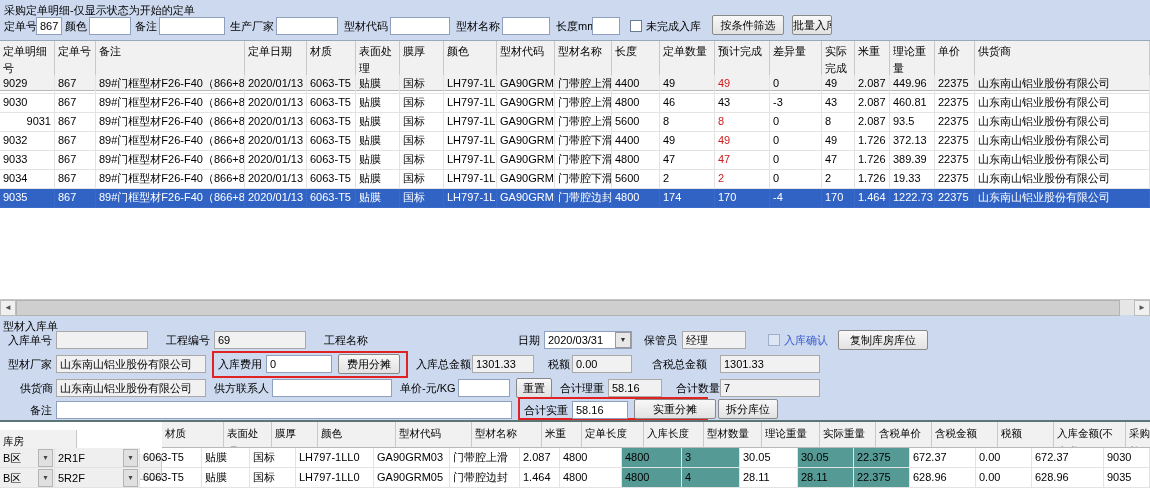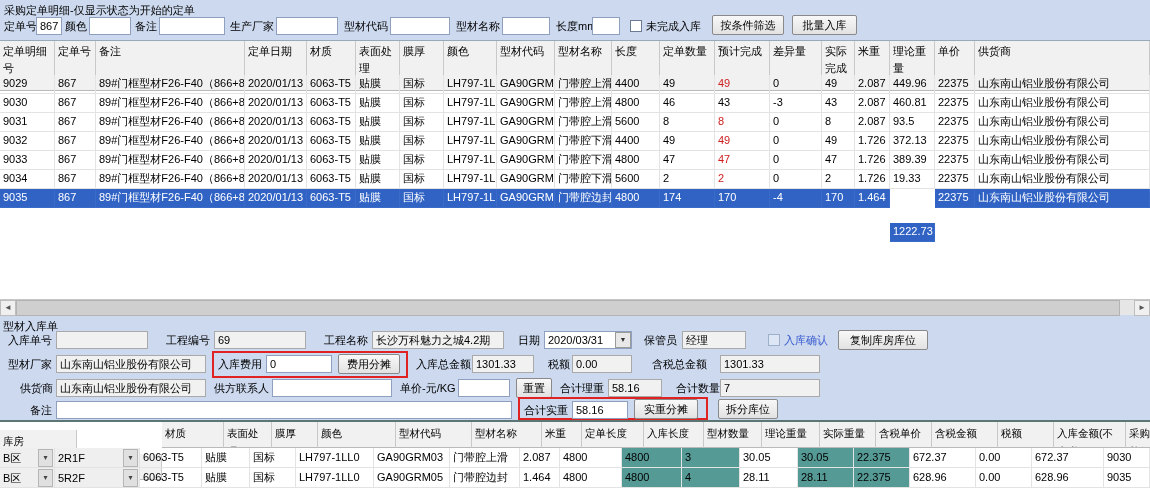--- a/index.html
+++ b/index.html
@@ -66,21 +66,21 @@
   <div class="inp" style="left:276px;top:17px;width:62px"></div>
   <div class="lbl" style="left:344px;top:17px">型材代码</div>
   <div class="inp" style="left:390px;top:17px;width:60px"></div>
   <div class="lbl" style="left:456px;top:17px">型材名称</div>
   <div class="inp" style="left:502px;top:17px;width:48px"></div>
   <div class="lbl" style="left:556px;top:17px">长度mm</div>
   <div class="inp" style="left:592px;top:17px;width:28px"></div>
   <div class="chk" style="left:630px;top:20px"></div>
   <div class="lbl" style="left:646px;top:17px">未完成入库</div>
   <div class="btn" style="left:712px;top:15px;width:72px">按条件筛选</div>
-  <div class="btn" style="left:792px;top:15px;width:65px">批量入库</div>
+  <div class="btn" style="left:792px;top:15px;width:40px">批量入库</div>
 
   <div class="grid" id="ptable" style="left:0;top:40px;width:1150px;height:259px;border-top:1px solid #9aa8bc">
       <div class="tr thead">
         <div class="td" style="width: 55px;">定单明细号</div>
         <div class="td" style="width: 41px;">定单号</div>
         <div class="td" style="width: 149px;">备注</div>
         <div class="td" style="width: 62px;">定单日期</div>
         <div class="td" style="width: 49px;">材质</div>
         <div class="td" style="width: 44px;">表面处理</div>
         <div class="td" style="width: 44px;">膜厚</div>
@@ -133,21 +133,21 @@
         <div class="td" style="width: 55px;">46</div>
         <div class="td" style="width: 55px;">43</div>
         <div class="td" style="width: 52px;">-3</div>
         <div class="td" style="width: 33px;">43</div>
         <div class="td" style="width: 35px;">2.087</div>
         <div class="td" style="width: 45px;">460.81</div>
         <div class="td" style="width: 40px;">22375</div>
         <div class="td" style="width: 175px;">山东南山铝业股份有限公司</div>
       </div>
       <div class="tr">
-        <div class="td" style="width: 55px;">9031</div>
+        <div class="td" style="width: 55px; text-align: right;">9031</div>
         <div class="td" style="width: 41px;">867</div>
         <div class="td" style="width: 149px;">89#门框型材F26-F40（866+867）</div>
         <div class="td" style="width: 62px;">2020/01/13</div>
         <div class="td" style="width: 49px;">6063-T5</div>
         <div class="td" style="width: 44px;">贴膜</div>
         <div class="td" style="width: 44px;">国标</div>
         <div class="td" style="width: 53px;">LH797-1LL0</div>
         <div class="td" style="width: 58px;">GA90GRM03</div>
         <div class="td" style="width: 57px;">门带腔上滑</div>
         <div class="td" style="width: 48px;">5600</div>
@@ -233,40 +233,39 @@
         <div class="td" style="width: 44px;">国标</div>
         <div class="td" style="width: 53px;">LH797-1LL0</div>
         <div class="td" style="width: 58px;">GA90GRM05</div>
         <div class="td" style="width: 57px;">门带腔边封</div>
         <div class="td" style="width: 48px;">4800</div>
         <div class="td" style="width: 55px;">174</div>
         <div class="td" style="width: 55px;">170</div>
         <div class="td" style="width: 52px;">-4</div>
         <div class="td" style="width: 33px;">170</div>
         <div class="td" style="width: 35px;">1.464</div>
-        <div class="td" style="width: 45px; margin-top: 34px;">1222.73</div>
+        <div class="td" style="width: 45px;">1222.73</div>
         <div class="td" style="width: 40px;">22375</div>
         <div class="td" style="width: 175px;">山东南山铝业股份有限公司</div>
       </div>
     </div>
 
   <div id="hscroll">
     <div class="sbtn" style="left:0">◄</div>
     <div id="sthumb"></div>
     <div class="sbtn" style="left:1134px">►</div>
   </div>
 
   <div class="lbl" style="left:3px;top:317px">型材入库单</div>
 
   <div class="lbl" style="left:8px;top:331px">入库单号</div>
   <div class="inp ro" style="left:56px;top:331px;width:92px"></div>
   <div class="lbl" style="left:166px;top:331px">工程编号</div>
   <div class="inp ro" style="left:214px;top:331px;width:92px">69</div>
   <div class="lbl" style="left:324px;top:331px">工程名称</div>
-  <div class="inp ro" style="left:372px;top:331px;width:132px">长沙万科魅力之城4.2期</div>
   <div class="lbl" style="left:518px;top:331px">日期</div>
   <div class="inp" style="left:544px;top:331px;width:88px">2020/03/31</div>
   <div class="dateBtn" style="left:615px;top:332px">▼</div>
   <div class="lbl" style="left:644px;top:331px">保管员</div>
   <div class="inp ro" style="left:682px;top:331px;width:64px">经理</div>
   <div class="chk lt" style="left:768px;top:334px"></div>
   <div class="lbl blue" style="left:784px;top:331px">入库确认</div>
   <div class="btn" style="left:838px;top:330px;width:90px">复制库房库位</div>
 
   <div class="lbl" style="left:8px;top:355px">型材厂家</div>
@@ -292,21 +291,21 @@
   <div class="lbl" style="left:560px;top:379px">合计理重</div>
   <div class="inp ro" style="left:608px;top:379px;width:54px">58.16</div>
   <div class="lbl" style="left:676px;top:379px">合计数量</div>
   <div class="inp ro" style="left:720px;top:379px;width:100px">7</div>
 
   <div class="lbl" style="left:30px;top:401px">备注</div>
   <div class="inp" style="left:56px;top:401px;width:456px"></div>
   <div class="redbox" style="left:518px;top:397px;width:190px;height:23px"></div>
   <div class="lbl" style="left:524px;top:401px">合计实重</div>
   <div class="inp" style="left:572px;top:401px;width:56px">58.16</div>
-  <div class="btn" style="left:634px;top:399px;width:64px">实重分摊</div>
+  <div class="btn" style="left:634px;top:399px;width:82px">实重分摊</div>
   <div class="btn" style="left:718px;top:399px;width:60px">拆分库位</div>
 
   <div class="grid" id="itable" style="left:0;top:420px;width:1150px;height:72px">
       <div class="tr thead">
         <div class="td" style="width: 77px; margin-top: 8px;">库房</div>
         <div class="td" style="width: 85px; margin-top: 32px;">库位</div>
         <div class="td" style="width: 62px;">材质</div>
         <div class="td" style="width: 48px;">表面处理</div>
         <div class="td" style="width: 46px;">膜厚</div>
         <div class="td" style="width: 78px;">颜色</div>

